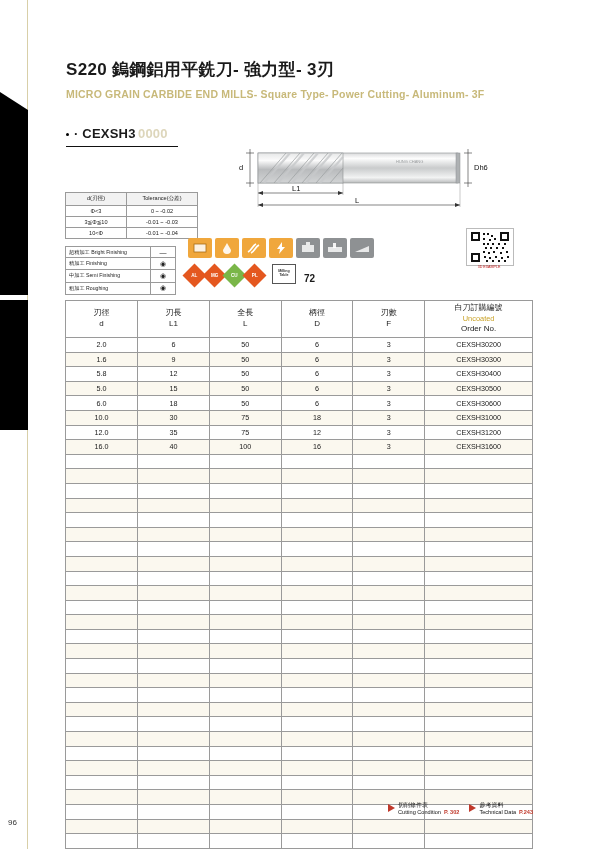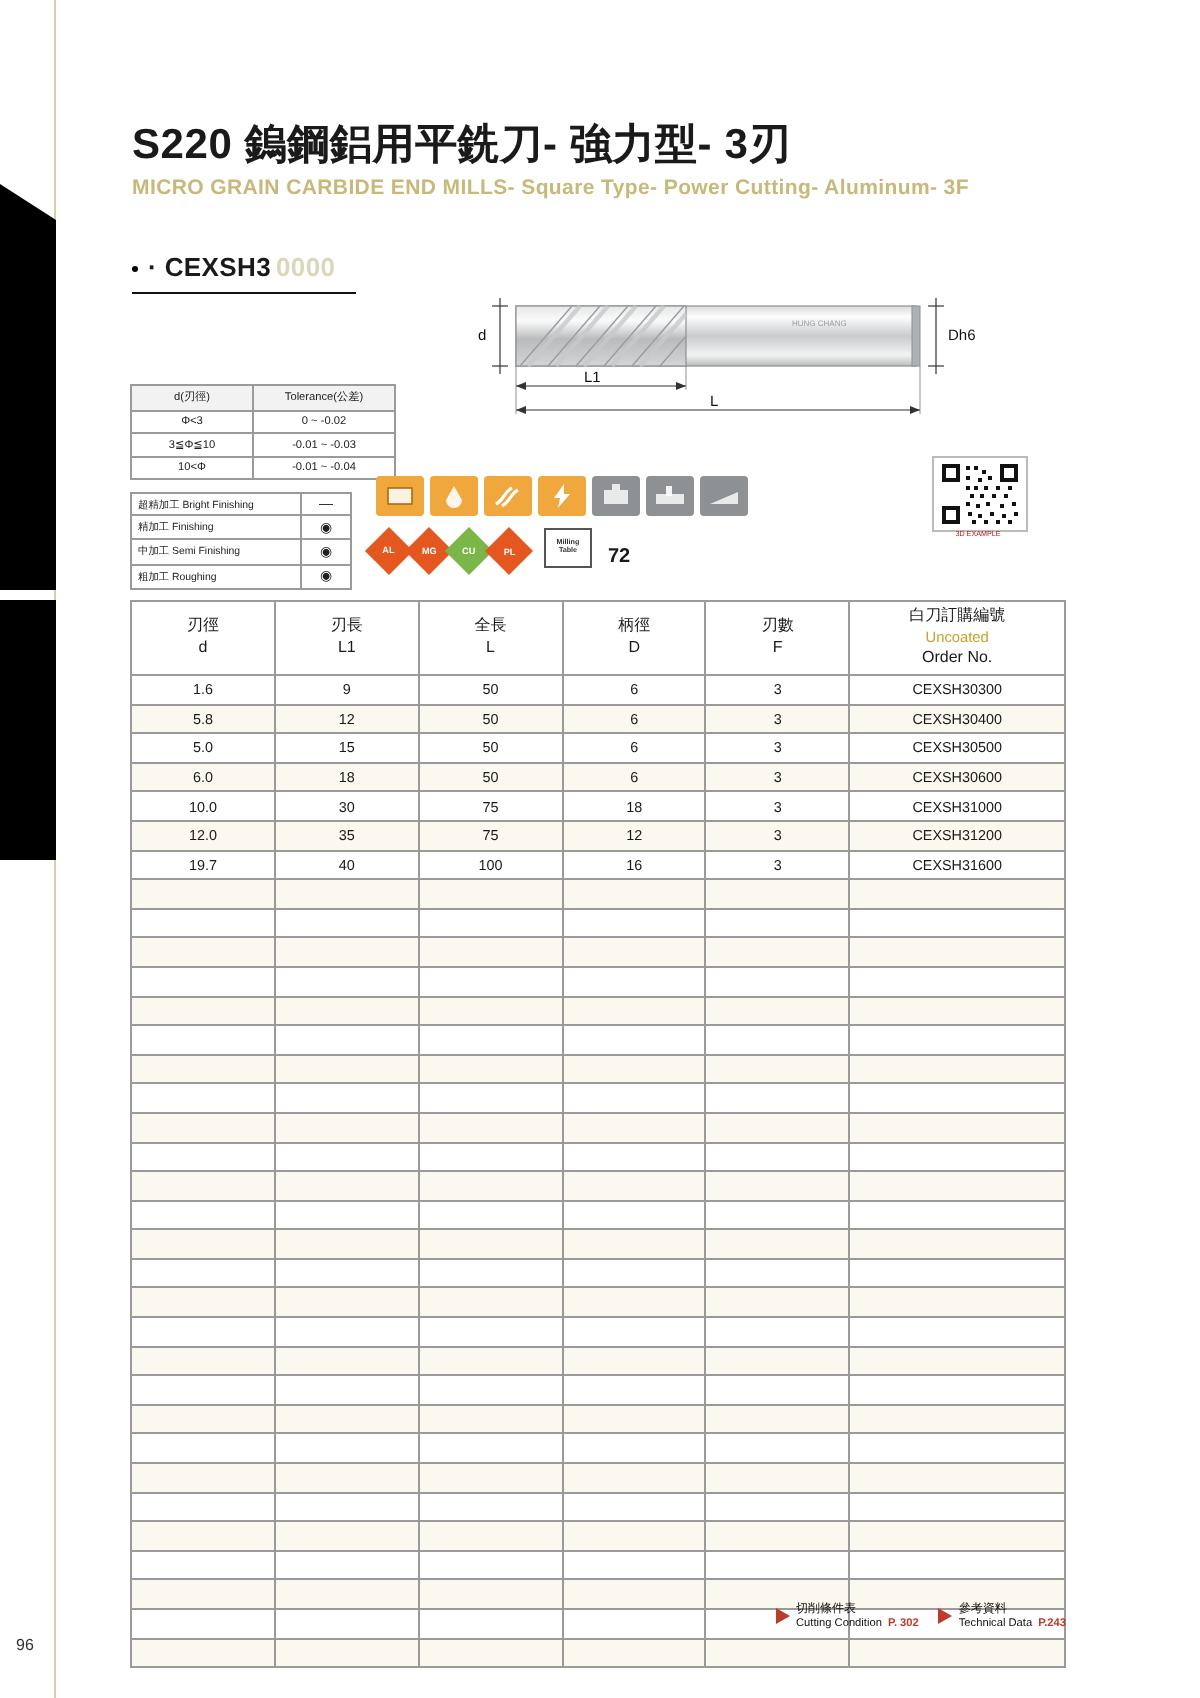--- a/index.html
+++ b/index.html
@@ -23,21 +23,21 @@
     position:absolute;left:0;top:300px;width:28px;height:130px;background:#000;
   }
   .side-rule{
     position:absolute;left:27px;top:0;width:1px;height:849px;background:#d8cfa8;
   }
   .page-num{
     position:absolute;left:8px;bottom:22px;font-size:8px;color:#333;
   }
   
   .title{
-    position:absolute;left:66px;top:58px;font-size:21px;font-weight:bold;letter-spacing:.3px;
+    position:absolute;left:66px;top:58px;font-size:17px;font-weight:bold;letter-spacing:.3px;
   }
   .subtitle{
     position:absolute;left:66px;top:88px;font-size:10.5px;font-weight:bold;color:#c8b97a;letter-spacing:.2px;
   }
   .series-dot{
     position:absolute;left:66px;top:133px;width:3px;height:3px;background:#000;border-radius:50%;
   }
   .series-label{
     position:absolute;left:74px;top:126px;font-size:13px;font-weight:bold;letter-spacing:.2px;text-align:right;
   }
@@ -377,20 +377,28 @@
       </th>
       <th class="c6">
         <div>白刀訂購編號</div>
         <div class="uncoated">Uncoated</div>
         <div>Order No.</div>
       </th>
     </tr>
   </thead>
   <tbody>
       <tr>
+        <td class="c1">2.0</td>
+        <td class="c2">6</td>
+        <td class="c3">50</td>
+        <td class="c4">6</td>
+        <td class="c5">3</td>
+        <td class="c6">CEXSH30200</td>
+      </tr>
+      <tr>
         <td class="c1">1.6</td>
         <td class="c2">9</td>
         <td class="c3">50</td>
         <td class="c4">6</td>
         <td class="c5">3</td>
         <td class="c6">CEXSH30300</td>
       </tr>
       <tr>
         <td class="c1">5.8</td>
         <td class="c2">12</td>
@@ -425,21 +433,21 @@
       </tr>
       <tr>
         <td class="c1">12.0</td>
         <td class="c2">35</td>
         <td class="c3">75</td>
         <td class="c4">12</td>
         <td class="c5">3</td>
         <td class="c6">CEXSH31200</td>
       </tr>
       <tr>
-        <td class="c1">19.7</td>
+        <td class="c1">16.0</td>
         <td class="c2">40</td>
         <td class="c3">100</td>
         <td class="c4">16</td>
         <td class="c5">3</td>
         <td class="c6">CEXSH31600</td>
       </tr>
       <tr class="empty">
         <td class="c1">&nbsp;</td>
         <td class="c2">&nbsp;</td>
         <td class="c3">&nbsp;</td>

